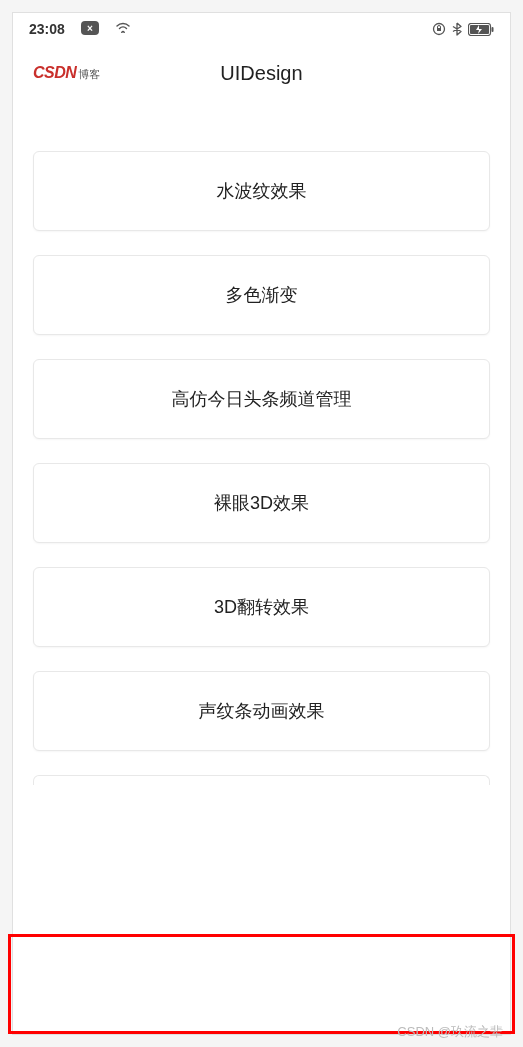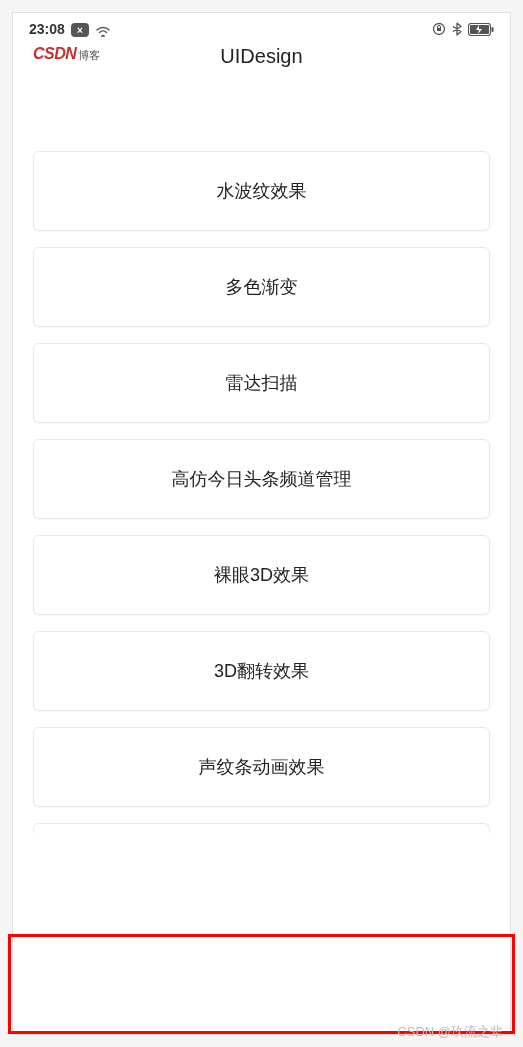--- a/index.html
+++ b/index.html
@@ -29,22 +29,22 @@
       display: flex;
       align-items: center;
       justify-content: space-between;
       padding: 0 16px;
       font-size: 14px;
       color: #333;
       font-weight: 600;
     }
     .status-left {
       display: flex;
-      align-items: flex-end;
-      gap: 6px;
+      align-items: flex-start;
+      gap: 16px;
     }
     .status-right {
       display: flex;
       align-items: center;
       gap: 6px;
     }
     .status-icon {
       display: inline-flex;
       align-items: center;
       justify-content: center;
@@ -58,21 +58,21 @@
       font-size: 10px;
       display: inline-flex;
       align-items: center;
       justify-content: center;
       font-weight: bold;
     }
     .header {
       position: relative;
       height: 56px;
       display: flex;
-      align-items: flex-start;
+      align-items: center;
       justify-content: center;
     }
     .logo-wrap {
       position: absolute;
       left: 20px;
       display: flex;
       align-items: baseline;
       gap: 2px;
     }
     .logo-csdn {
@@ -87,21 +87,21 @@
       color: #555;
     }
     .page-title {
       font-size: 20px;
       color: #222;
     }
     .list-container {
       padding: 50px 20px 0 20px;
       display: flex;
       flex-direction: column;
-      gap: 16px;
+      gap: 24px;
     }
     .list-item {
       background: #fff;
       border: 1px solid #e8e8e8;
       border-radius: 6px;
       height: 80px;
       display: flex;
       align-items: center;
       justify-content: center;
       font-size: 18px;
@@ -181,23 +181,20 @@
   </div>
 
   <div class="list-container">
     <div class="list-item">
         <span>水波纹效果</span>
       </div>
     <div class="list-item">
         <span>多色渐变</span>
       </div>
     <div class="list-item">
-        <span>雷达扫描</span>
-      </div>
-    <div class="list-item">
         <span>高仿今日头条频道管理</span>
       </div>
     <div class="list-item">
         <span>裸眼3D效果</span>
       </div>
     <div class="list-item">
         <span>3D翻转效果</span>
       </div>
     <div class="list-item">
         <span>声纹条动画效果</span>

